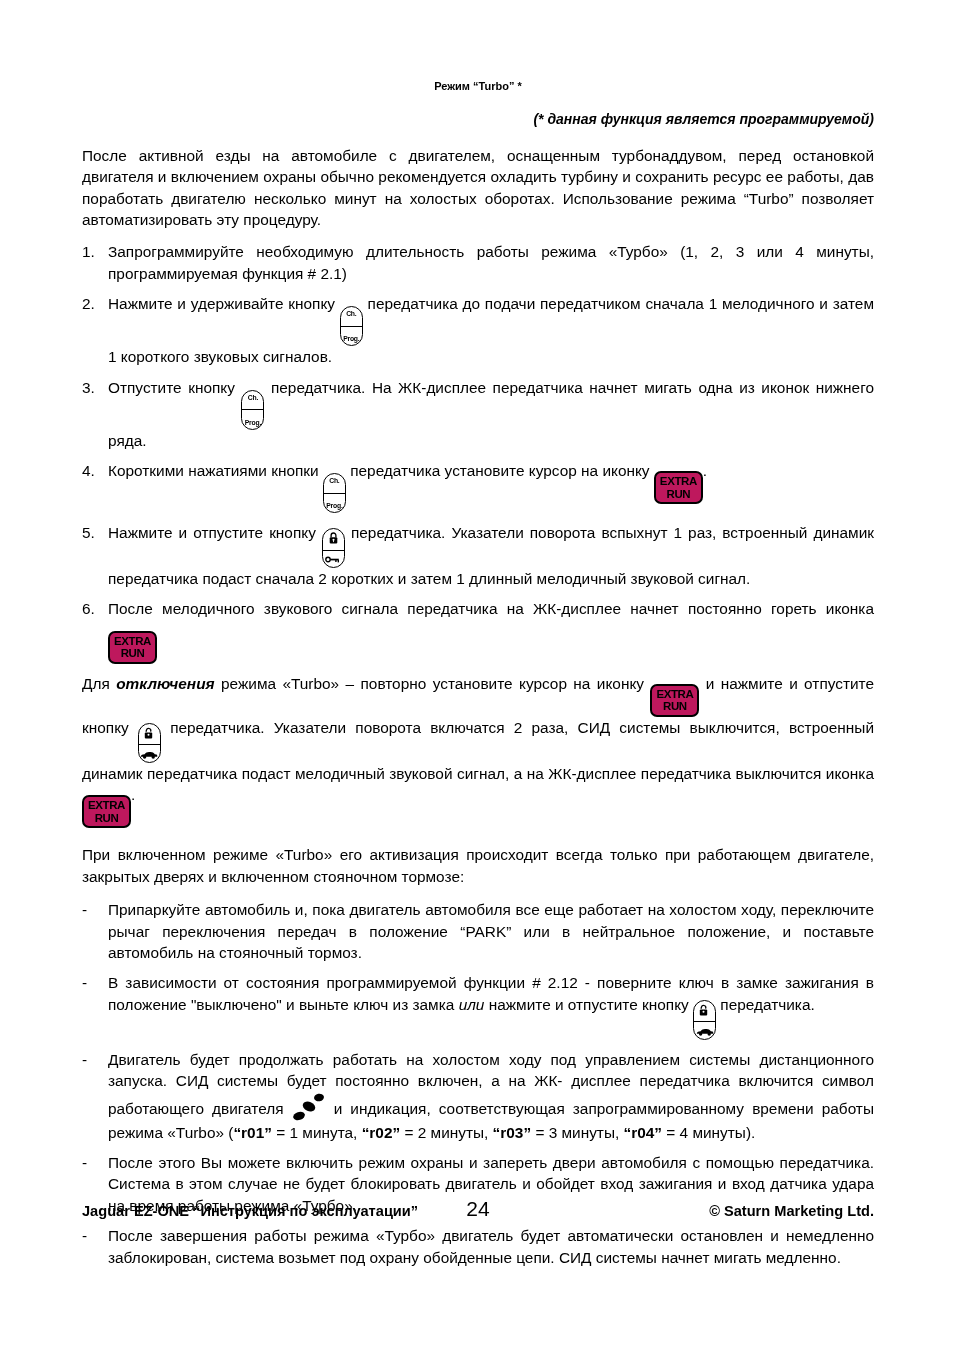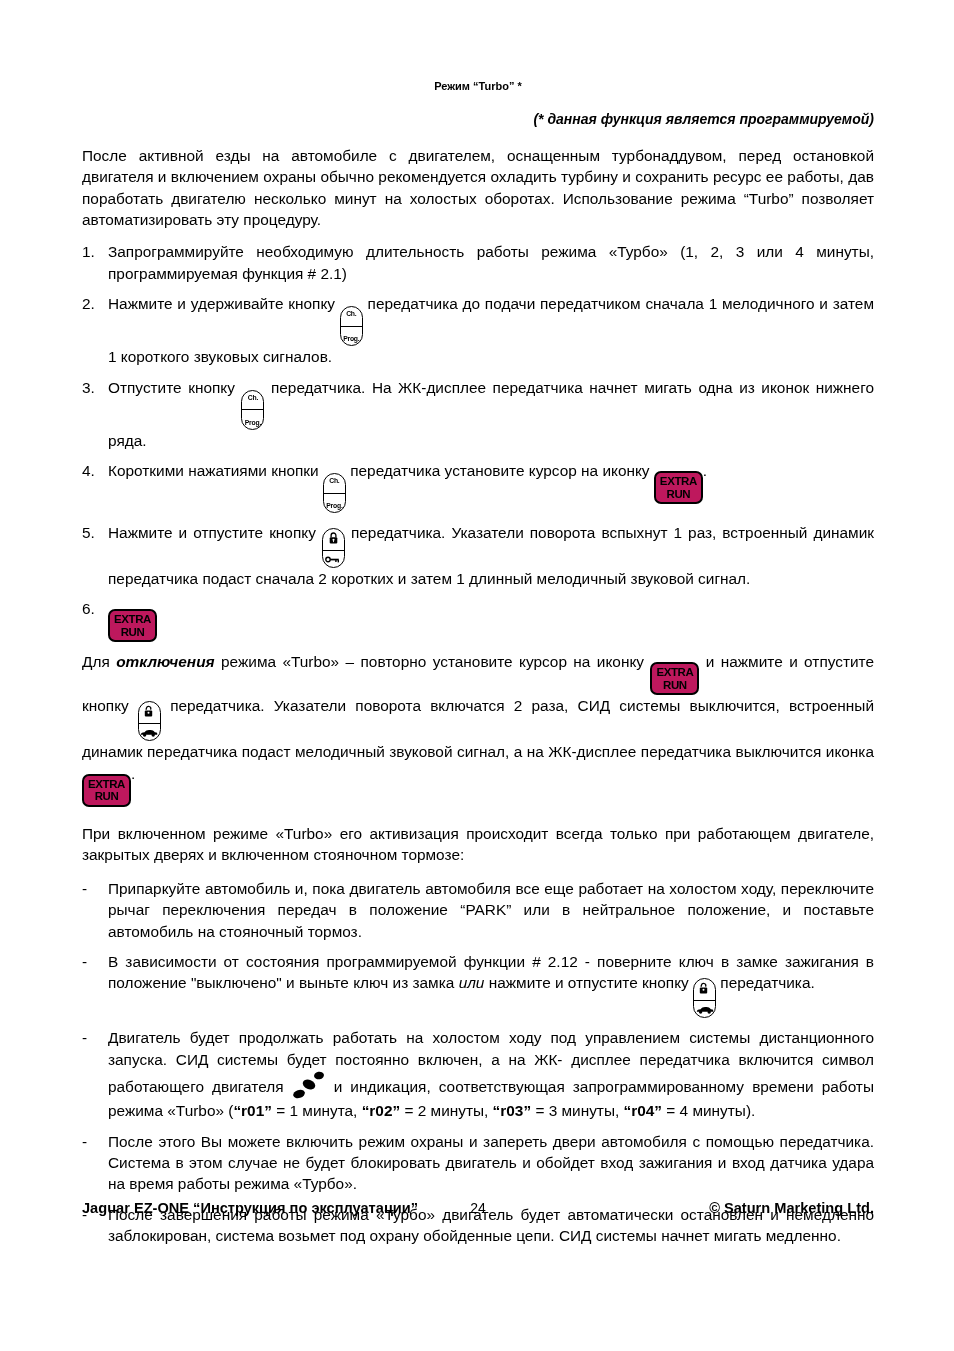--- a/index.html
+++ b/index.html
@@ -30,21 +30,21 @@
         border:2.6px solid #000;border-radius:7px;padding:2px 4px;background:#be185d;
         font-weight:bold;font-size:11.5px;line-height:12.5px;letter-spacing:-0.4px;
         vertical-align:-9px;}
   .engine{display:inline-block;vertical-align:-8px;line-height:0;}
   svg{display:block;}
   .pill svg{display:block;}
 
   .footer{position:absolute;left:82px;top:1198px;width:792px;display:flex;align-items:baseline;
           font-size:14.6px;}
   .f-left{flex:1 1 0;text-align:left;font-weight:bold;}
-  .f-center{flex:0 0 60px;text-align:center;font-weight:normal;font-size:14px;}
+  .f-center{flex:0 0 60px;text-align:center;font-weight:normal;font-size:21px;}
   .f-right{flex:1 1 0;text-align:right;font-weight:bold;}
 </style>
 </head>
 <body>
 
 <div class="content">
 
   <div class="title">Режим “Turbo” *</div>
   <div class="subtitle">(* данная функция является программируемой)</div>
 
@@ -117,20 +117,21 @@
             <rect x="12.6" y="5" width="1.4" height="2.4" fill="#000"></rect>
           </svg>
         </span>
       <span>передатчика. Указатели поворота вспыхнут 1 раз, встроенный динамик передатчика подаст сначала 2 коротких и затем 1 длинный мелодичный звуковой сигнал.</span>
     </span>
   </div>
 
   <div class="li">
     <span class="num">6.</span>
     <span class="btxt">
+      <span>После мелодичного звукового сигнала передатчика на ЖК-дисплее начнет постоянно гореть иконка</span>
       <span class="extra-run">
           <span>EXTRA</span>
           <span>RUN</span>
         </span>
     </span>
   </div>
 
   <p class="para off">
     <span>Для</span>
     <b class="bi">отключения</b>

